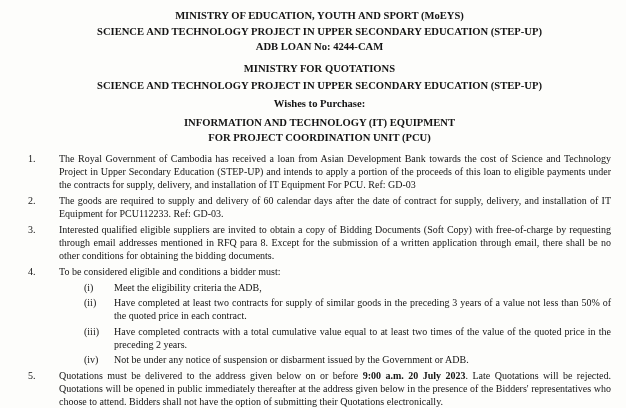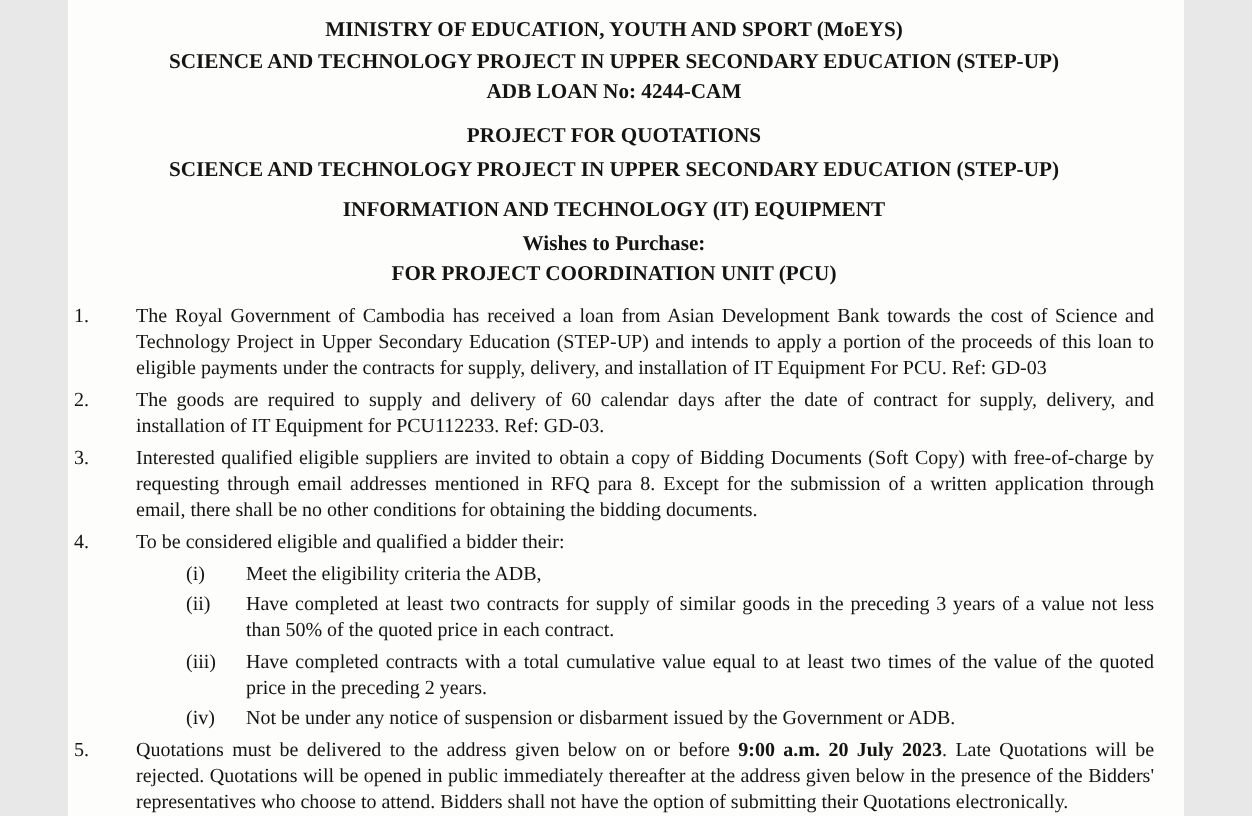--- a/index.html
+++ b/index.html
@@ -1,25 +1,25 @@
 <!DOCTYPE html>
 <html><head>
 <meta charset="utf-8">
 <style>
   html, body { margin: 0; padding: 0; background: #e8e8e8; }
   .page {
     position: relative;
-    width: 558px;
+    width: 626px;
     height: 408px;
     margin: 0 auto;
     background: #fdfdfb;
     color: #141414;
     font-family: "Liberation Serif", "DejaVu Serif", serif;
     box-sizing: border-box;
-    padding: 8px 15px 0 3px;
+    padding: 8px 15px 0 28px;
     overflow: hidden;
   }
   
   .hdr { text-align: center; font-weight: bold; }
   .hdr-line { font-size: 10.6px; line-height: 15.5px; }
   .hdr-rfq   { margin-top: 6px; }
   .hdr-proj2 { margin-top: 2px; }
   .hdr-wish  { margin-top: 2px; }
   .hdr-item1 { margin-top: 5px; line-height: 14.5px; }
   .hdr-item2 { line-height: 14.5px; text-align: center; }
@@ -35,24 +35,24 @@
 </style>
 </head>
 <body>
 
 <div class="page">
 
   <div class="hdr">
     <div class="hdr-line">MINISTRY OF EDUCATION, YOUTH AND SPORT (MoEYS)</div>
     <div class="hdr-line">SCIENCE AND TECHNOLOGY PROJECT IN UPPER SECONDARY EDUCATION (STEP-UP)</div>
     <div class="hdr-line">ADB LOAN No: 4244-CAM</div>
-    <div class="hdr-line hdr-rfq">PROJECT FOR QUOTATIONS</div>
+    <div class="hdr-line hdr-rfq">MINISTRY FOR QUOTATIONS</div>
     <div class="hdr-line hdr-proj2">SCIENCE AND TECHNOLOGY PROJECT IN UPPER SECONDARY EDUCATION (STEP-UP)</div>
+    <div class="hdr-line hdr-wish">Wishes to Purchase:</div>
     <div class="hdr-line hdr-item1">INFORMATION AND TECHNOLOGY (IT) EQUIPMENT</div>
-    <div class="hdr-line hdr-wish">Wishes to Purchase:</div>
     <div class="hdr-line hdr-item2">FOR PROJECT COORDINATION UNIT (PCU)</div>
   </div>
 
   <div class="bodytext">
 
     <div class="para">
       <span class="num">1.</span>
       <div class="ptext">The Royal Government of Cambodia has received a loan from Asian Development Bank towards the cost of Science and Technology Project in Upper Secondary Education (STEP-UP) and intends to apply a portion of the proceeds of this loan to eligible payments under the contracts for supply, delivery, and installation of IT Equipment For PCU. Ref: GD-03</div>
     </div>
 
@@ -62,21 +62,21 @@
     </div>
 
     <div class="para">
       <span class="num">3.</span>
       <div class="ptext">Interested qualified eligible suppliers are invited to obtain a copy of Bidding Documents (Soft Copy) with free-of-charge by requesting through email addresses mentioned in RFQ para 8. Except for the submission of a written application through email, there shall be no other conditions for obtaining the bidding documents.</div>
     </div>
 
     <div>
       <div class="para">
         <span class="num">4.</span>
-        <div class="ptext">To be considered eligible and qualified a bidder their:</div>
+        <div class="ptext">To be considered eligible and conditions a bidder must:</div>
       </div>
       <div class="sub">
         <span class="snum">(i)</span>
         <div class="stext">Meet the eligibility criteria the ADB,</div>
       </div>
       <div class="sub">
         <span class="snum">(ii)</span>
         <div class="stext">Have completed at least two contracts for supply of similar goods in the preceding 3 years of a value not less than 50% of the quoted price in each contract.</div>
       </div>
       <div class="sub">

